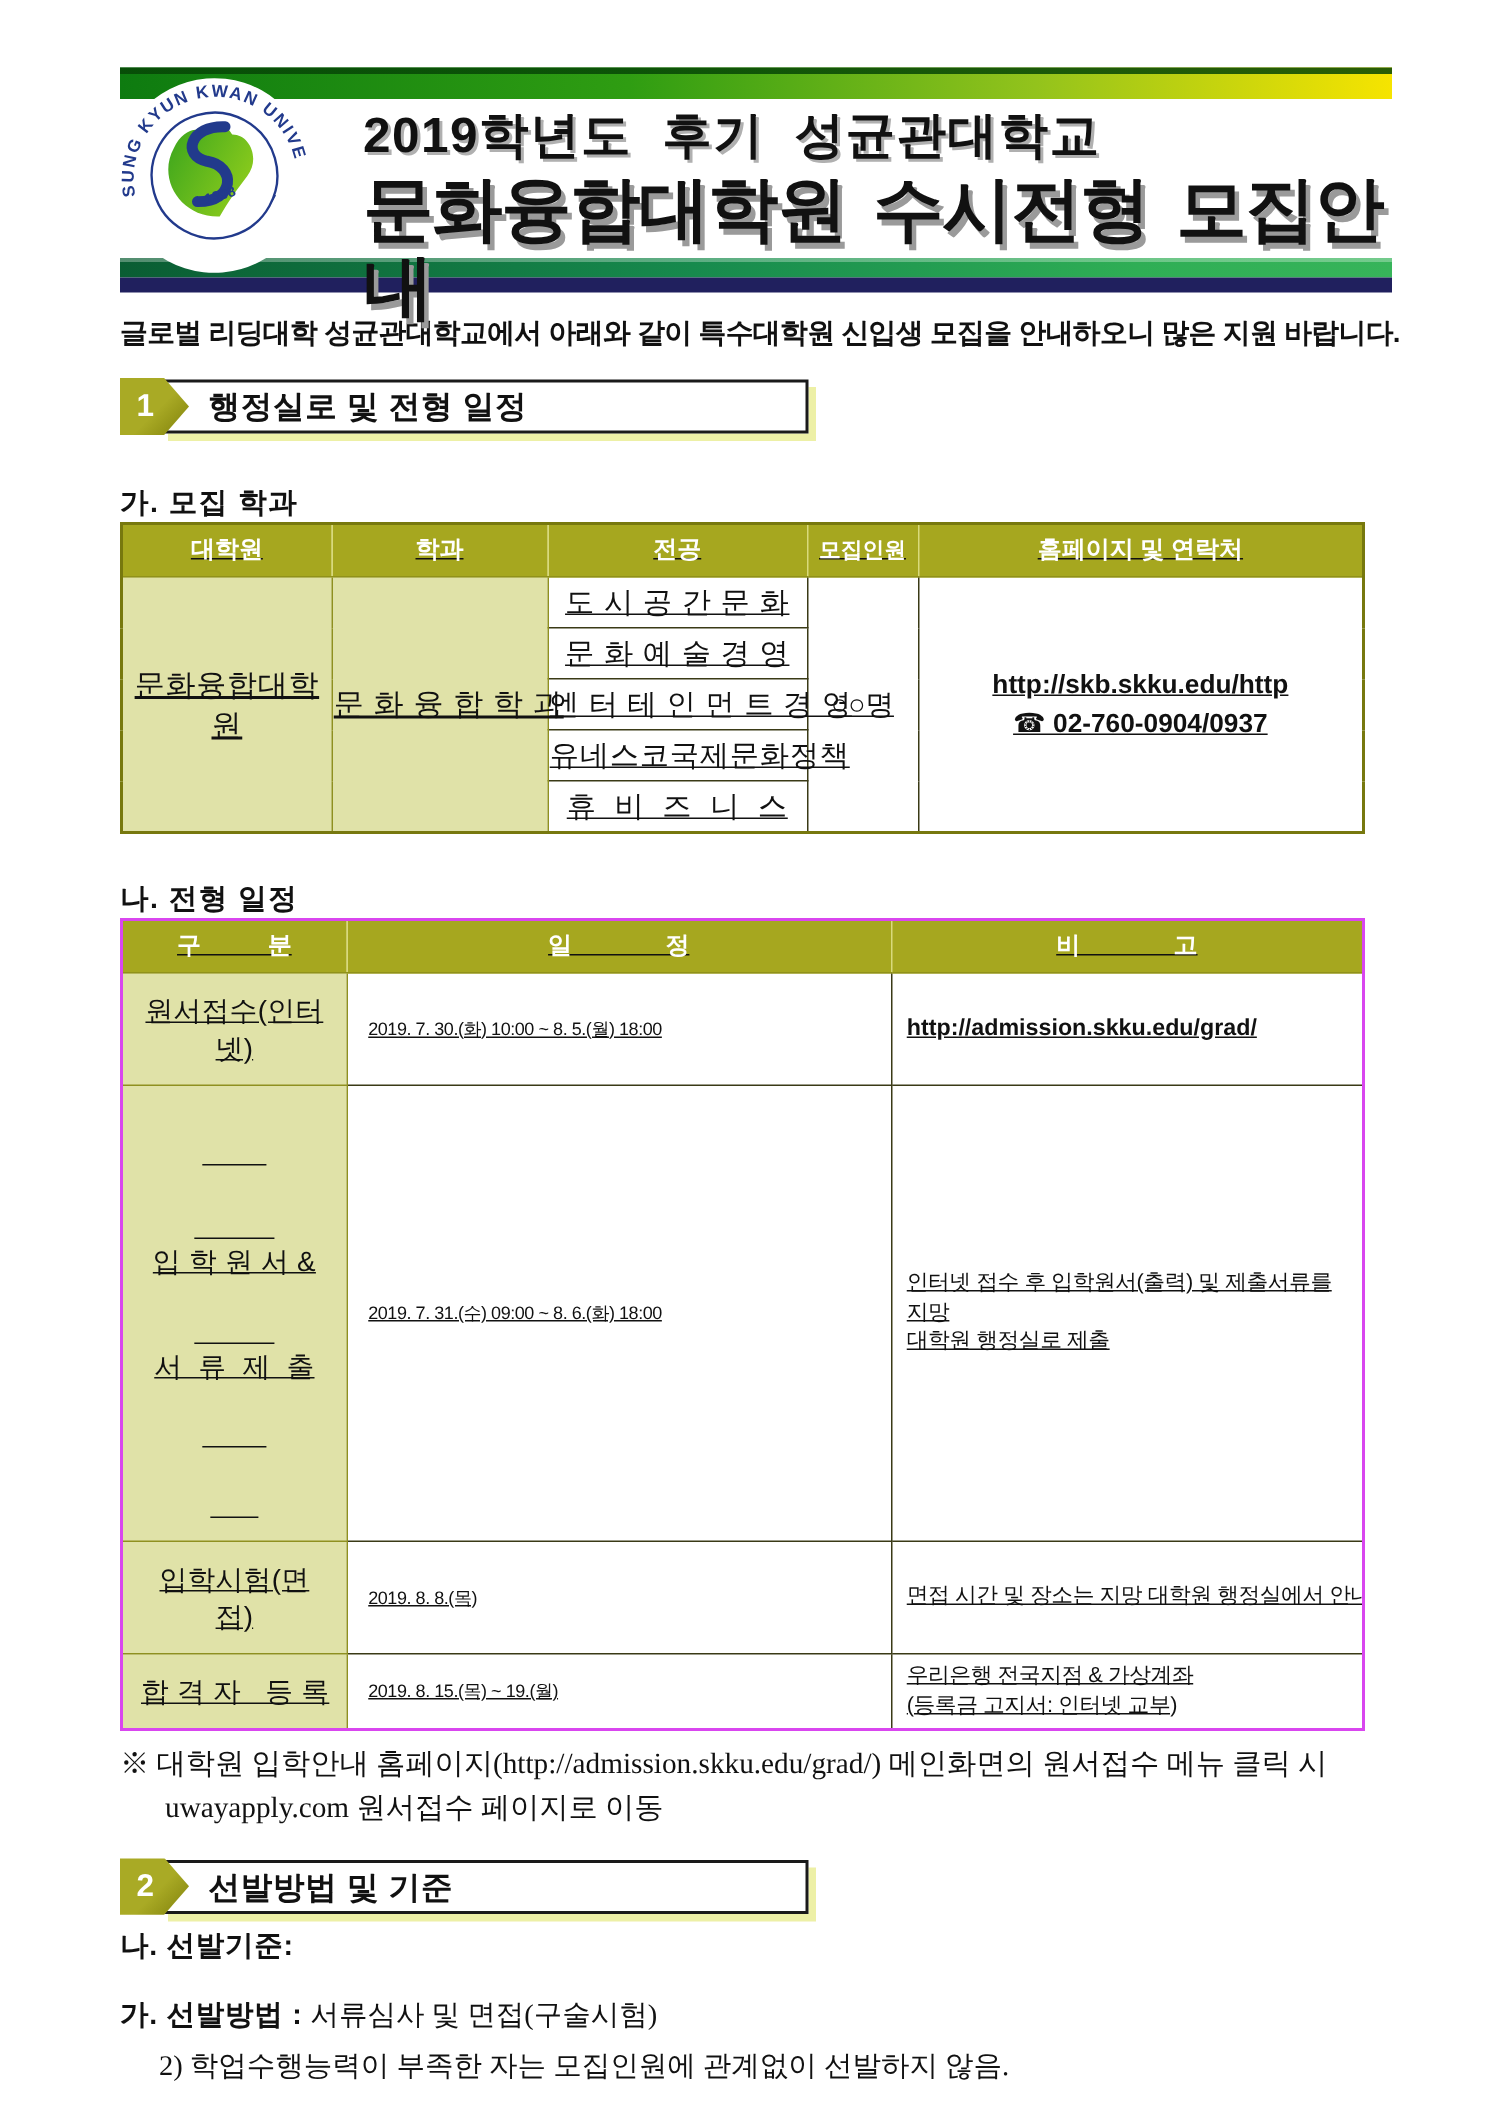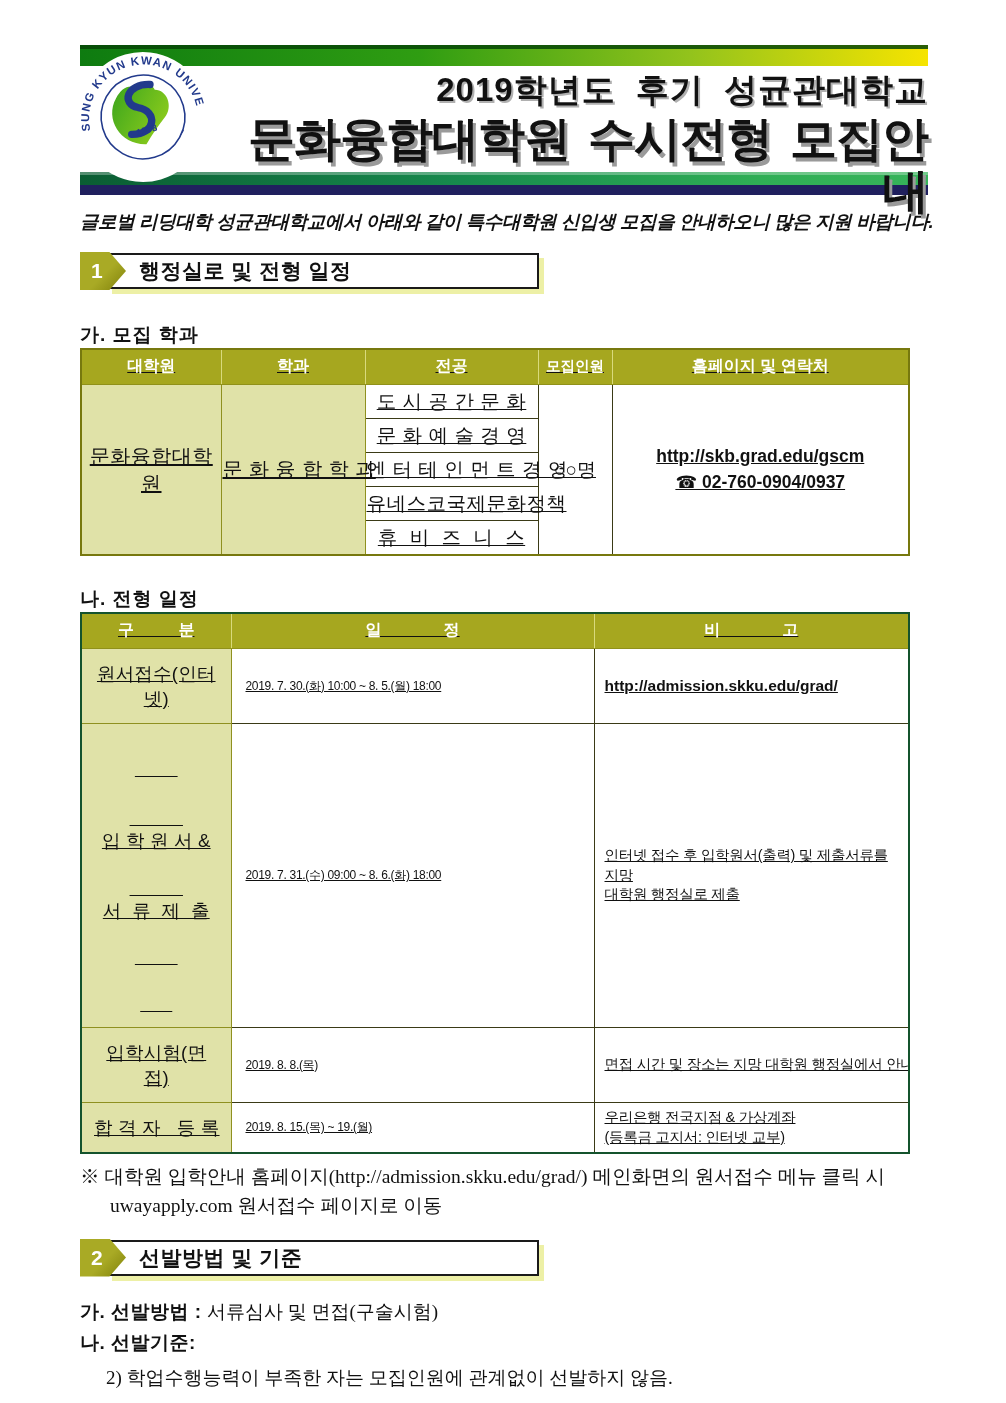--- a/index.html
+++ b/index.html
@@ -12,34 +12,34 @@
   
   .tagline{font-size:19px;font-weight:bold;letter-spacing:.2px;}
   .bar1{
     height:21px;margin-top:5px;
     background:
       linear-gradient(to bottom, rgba(6,70,6,.85) 0 20%, rgba(255,255,255,0) 20%),
       linear-gradient(to right,#0e7b10 0%,#2f9d12 40%,#93c31c 72%,#f6e400 100%);
   }
   .hdr-main{position:relative;height:106px;}
   .emblem{position:absolute;left:-4px;top:-16px;width:134px;height:134px;z-index:3;}
-  .titles{position:absolute;left:120px;right:0;top:2px;text-align:right;margin-left:42px;}
+  .titles{position:absolute;left:120px;right:0;top:2px;text-align:left;margin-left:42px;}
   .title1{font-size:33px;font-weight:bold;word-spacing:10px;letter-spacing:1px;
           text-shadow:2px 2px 0 #b0b0b0;}
   .title2{font-size:47px;font-weight:bold;word-spacing:6px;letter-spacing:-1px;line-height:1.1;
           text-shadow:3px 4px 0 #9a9a9a;}
   .bar2{
     height:13px;
     background:
       linear-gradient(to bottom, rgba(255,255,255,.30) 0 20%, rgba(255,255,255,0) 20%),
       linear-gradient(to right,#0a5d33 0%,#178a4d 45%,#2fae55 80%,#37b45a 100%);
   }
   .bar3{height:10px;background:#20205e;}
 
-  .intro{margin-top:14px;font-size:18.5px;font-weight:bold;letter-spacing:-.4px;white-space:nowrap;font-style:italic;}
+  .intro{margin-top:14px;font-size:18.5px;font-weight:bold;letter-spacing:-.4px;white-space:nowrap;}
 
   
   .sect{position:relative;height:40px;margin-top:18px;}
   .sect .badge{
     position:absolute;left:0;top:0;width:46px;height:38px;z-index:2;
     background:linear-gradient(135deg,#a9aa25 55%,#7f800a);
     clip-path:polygon(0 0,64% 0,100% 50%,64% 100%,0 100%);
     color:#fff;font-size:21px;font-weight:bold;
     display:flex;align-items:center;padding-left:11px;box-sizing:border-box;
   }
@@ -61,21 +61,21 @@
   }
   .t1 th:last-child,.t2 th:last-child{border-right:1px solid #90911a;}
   .t1 td,.t2 td{border:1px solid #3a3a16;font-size:19px;text-align:center;}
   td.olive{background:#e0e2a8;border-color:#8f9020;}
   .pre{white-space:pre;}
   .t1 td.major{height:31px;font-size:19.5px;letter-spacing:.5px;}
   .t1 .webcell{font-weight:bold;font-size:17.5px;line-height:1.45;}
   .t1 .quota{font-size:19px;}
   .t1 .bigcell{font-size:20px;letter-spacing:.5px;}
 
-  .t2{width:828px;border:2px solid #14532d;}
+  .t2{width:828px;border:2px solid #d946ef;}
   .t2 td{padding:12px;}
   .t2 .cat{font-size:18.5px;letter-spacing:.2px;}
   .t2 .sched{text-align:left;padding-left:14px;font-size:12px;letter-spacing:-.3px;}
   .t2 .note{text-align:left;padding:2px 6px 2px 10px;font-size:14.5px;line-height:1.35;letter-spacing:-.3px;}
   .t2 .note.b{font-weight:bold;font-size:15.5px;letter-spacing:0;}
   .t2 .nowrap{white-space:nowrap;overflow:hidden;}
   .twoline{line-height:1.25;padding:3px 0;}
 
   
   .serif{font-family:"Liberation Serif","DejaVu Serif",serif;}
@@ -151,21 +151,21 @@
       <th>전공</th>
       <th style="font-size:14.5px">모집인원</th>
       <th>홈페이지 및 연락처</th>
     </tr>
     <tr>
       <td class="olive bigcell" rowspan="5">문화융합대학원</td>
       <td class="olive bigcell pre" rowspan="5">문 화 융 합 학 과</td>
       <td class="major pre">도 시 공 간 문 화</td>
       <td class="quota" rowspan="5">○○명</td>
       <td class="webcell" rowspan="5">
-        <div>http://skb.grad.edu/gscm</div>
+        <div>http://skb.skku.edu/http</div>
         <div>☎ 02-760-0904/0937</div>
       </td>
     </tr>
     <tr>
           <td class="major pre">문 화 예 술 경 영</td>
         </tr>
     <tr>
           <td class="major pre">엔 터 테 인 먼 트 경 영</td>
         </tr>
     <tr>
@@ -228,27 +228,27 @@
   <div class="note-block serif">
     <div>※ 대학원 입학안내 홈페이지(http://admission.skku.edu/grad/) 메인화면의 원서접수 메뉴 클릭 시</div>
     <div class="l2">uwayapply.com 원서접수 페이지로 이동</div>
   </div>
 
   <div class="sect">
     <div class="badge">2</div>
     <div class="sbox">선발방법 및 기준</div>
   </div>
 
+  <div class="s2-line" style="margin-top:5px">
+    <span class="lbl">나. 선발기준:</span>
+  </div>
   <div class="s2-line">
     <span class="lbl">가. 선발방법 :</span>
     <span class="val">서류심사 및 면접(구술시험)</span>
   </div>
-  <div class="s2-line" style="margin-top:5px">
-    <span class="lbl">나. 선발기준:</span>
-  </div>
   <div class="s2-items serif">
     <div>2) 학업수행능력이 부족한 자는 모집인원에 관계없이 선발하지 않음.</div>
   </div>
 
   <div class="sect">
     <div class="badge">3</div>
     <div class="sbox">특전</div>
   </div>
 
 </div>

